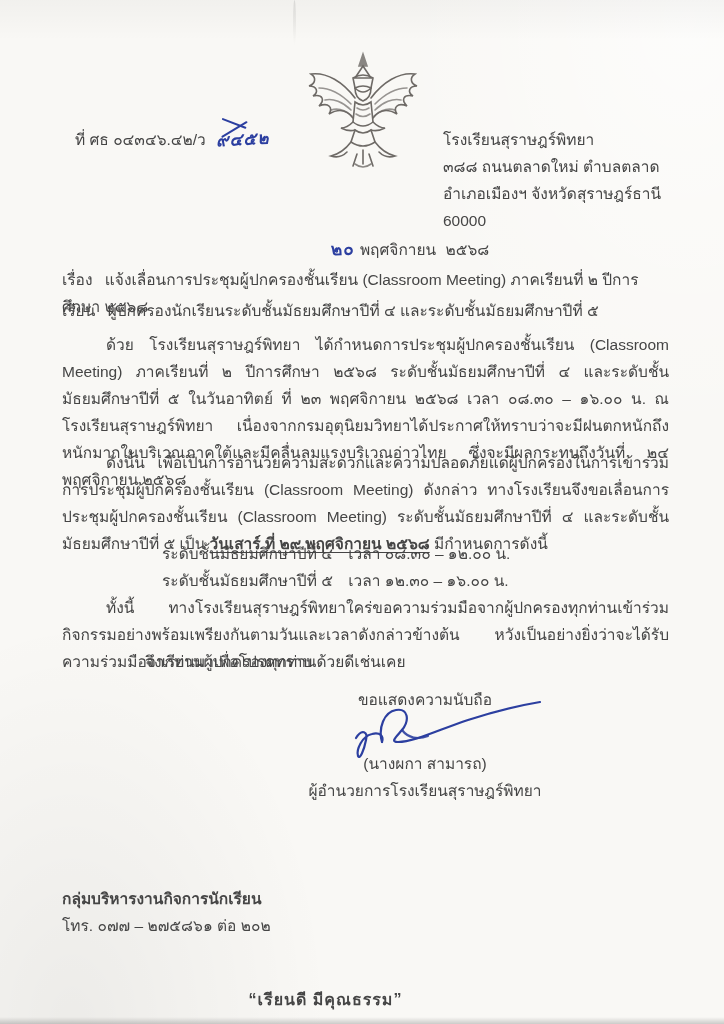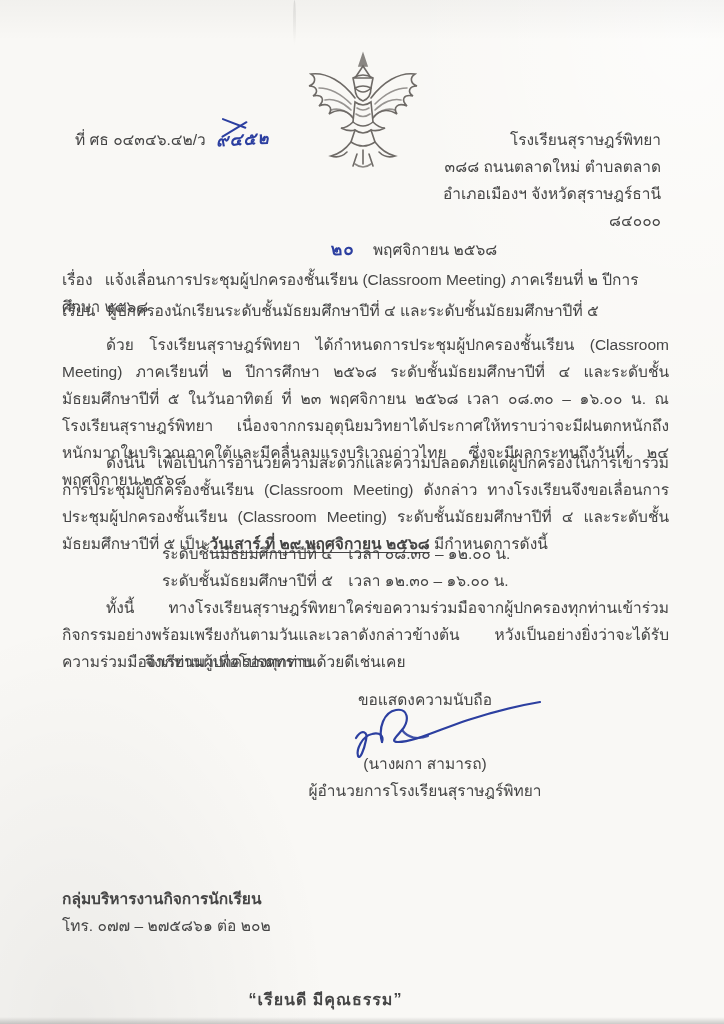--- a/index.html
+++ b/index.html
@@ -43,24 +43,24 @@
     content:"";position:absolute;left:6px;top:-4px;width:26px;height:2px;
     background:#2c3fa0;transform:rotate(24deg);border-radius:2px;
   }
   .hand-flourish::after{
     content:"";position:absolute;left:4px;top:2px;width:30px;height:2px;
     background:#2c3fa0;transform:rotate(-28deg);border-radius:2px;
   }
   .ref{left:75px;top:126px;}
   .emblem{left:297px;top:46px;width:132px;height:128px;}
   .addr{left:443px;top:126px;}
-  .addr div{line-height:27px;text-align:right;}
+  .addr div{line-height:27px;}
   .dateline{left:0;top:236px;width:724px;}
   .dateline .hw{margin-left:331px;font-style:normal;font-size:17px;}
-  .dateline .printed{margin-left:14px;}
+  .dateline .printed{margin-left:1px;font-family:Liberation Mono, monospace;}
   .subject{left:62px;top:266px;width:610px;}
   .to{left:62px;top:297px;width:610px;}
   .label-b{font-weight:normal;margin-right:8px;}
   .para{left:62px;width:607px;text-indent:44px;text-align:justify;}
   .p1{top:331px;}
   .p2{top:449px;}
   .p3{top:594px;}
   .em-underline{font-weight:bold;text-decoration:underline;text-underline-offset:3px;margin-top:28px;}
   .schedule{left:62px;top:540px;width:607px;}
   .schedule .row{padding-left:100px;}
@@ -118,21 +118,21 @@
 
   <div class="abs ref">
     <span>ที่ ศธ ๐๔๓๔๖.๔๒/ว</span>
     <span class="hand hand-flourish" style="margin-left:6px;font-size:17px;">๙๔๕๒</span>
   </div>
 
   <div class="abs addr">
     <div>โรงเรียนสุราษฎร์พิทยา</div>
     <div>๓๘๘ ถนนตลาดใหม่ ตำบลตลาด</div>
     <div>อำเภอเมืองฯ จังหวัดสุราษฎร์ธานี</div>
-    <div>๘๔๐๐๐</div>
+    <div>60000</div>
   </div>
 
   <div class="abs dateline">
     <span class="hand hw">๒๐</span>
     <span class="printed">พฤศจิกายน ๒๕๖๘</span>
   </div>
 
   <div class="abs subject">
     <span class="label-b">เรื่อง</span>
     <span>แจ้งเลื่อนการประชุมผู้ปกครองชั้นเรียน (Classroom Meeting) ภาคเรียนที่ ๒ ปีการศึกษา ๒๕๖๘</span>

